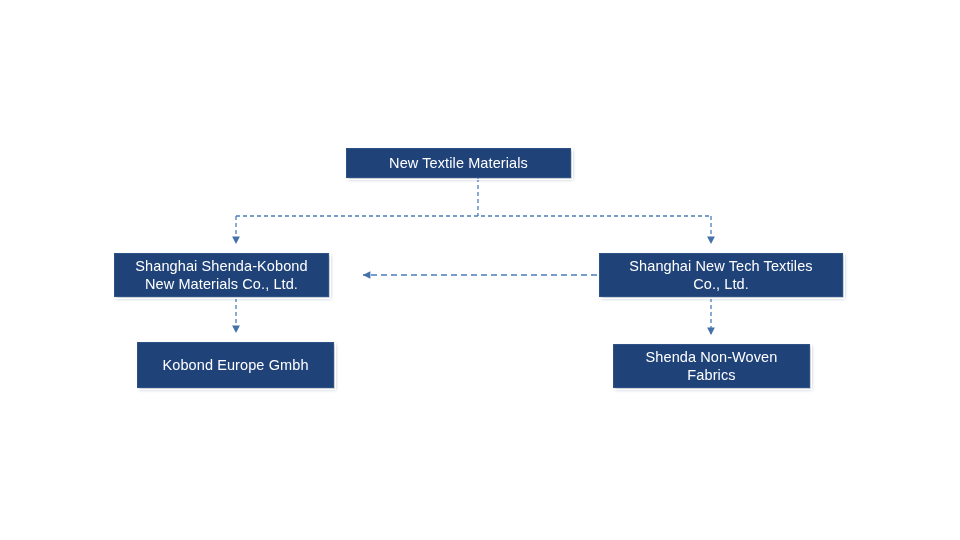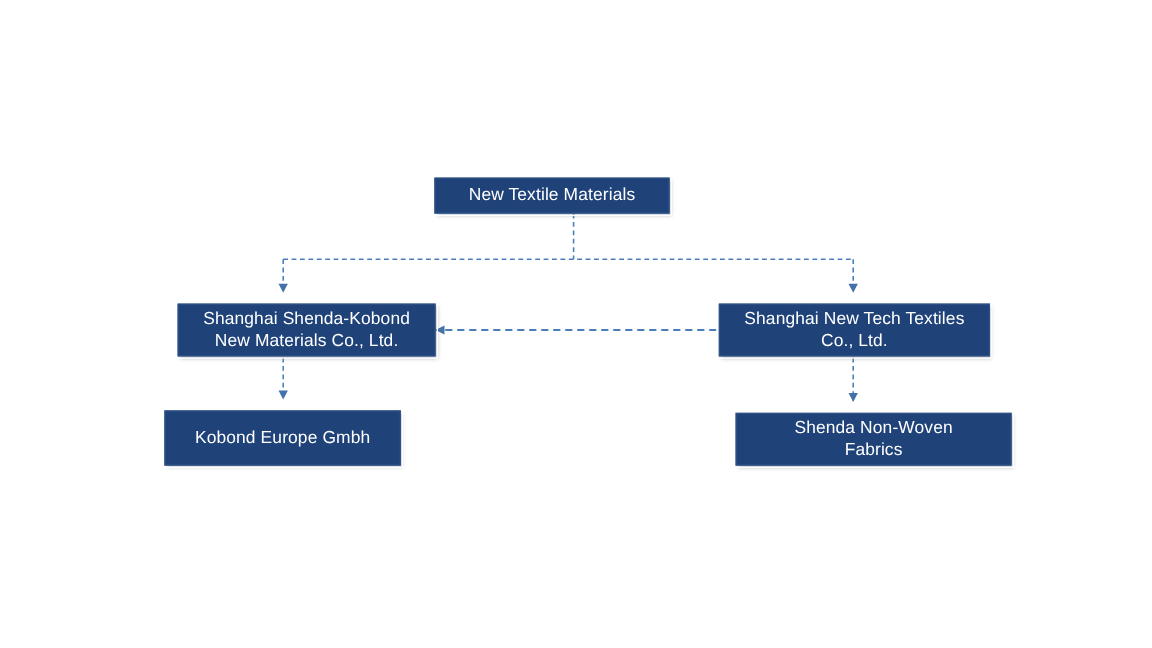--- a/index.html
+++ b/index.html
@@ -44,25 +44,25 @@
     letter-spacing: 0.1px;
     box-shadow: 2px 2px 3px rgba(120,130,145,0.45);
     outline: 1px solid #ffffff;
     outline-offset: 1px;
   }
   .node .label {
     display: block;
     padding: 0 6px;
     white-space: pre-line;
   }
-  #node-root        { left: 362px; top: 148px; width: 196px; height: 30px; }
-  #node-shenda-kobond { left: 148px; top: 253px; width: 215px; height: 44px; }
-  #node-new-tech    { left: 599px; top: 253px; width: 226px; height: 44px; }
+  #node-root        { left: 346px; top: 148px; width: 225px; height: 30px; }
+  #node-shenda-kobond { left: 114px; top: 253px; width: 215px; height: 44px; }
+  #node-new-tech    { left: 599px; top: 253px; width: 244px; height: 44px; }
   #node-kobond-europe { left: 137px; top: 342px; width: 197px; height: 46px; }
-  #node-shenda-nonwoven { left: 613px; top: 344px; width: 230px; height: 44px; }
+  #node-shenda-nonwoven { left: 613px; top: 344px; width: 197px; height: 44px; }
 </style>
 </head>
 <body>
 
 <div id="canvas">
 
   <svg id="connector-layer" viewBox="0 0 960 540" width="960" height="540" xmlns="http://www.w3.org/2000/svg">
     <defs>
       <marker id="arrow-down" markerWidth="9" markerHeight="9" refX="4.5" refY="7.2" orient="0" markerUnits="userSpaceOnUse">
         <path d="M 0.6 0.6 L 8.4 0.6 L 4.5 8.2 Z" fill="#4472A8"></path>

